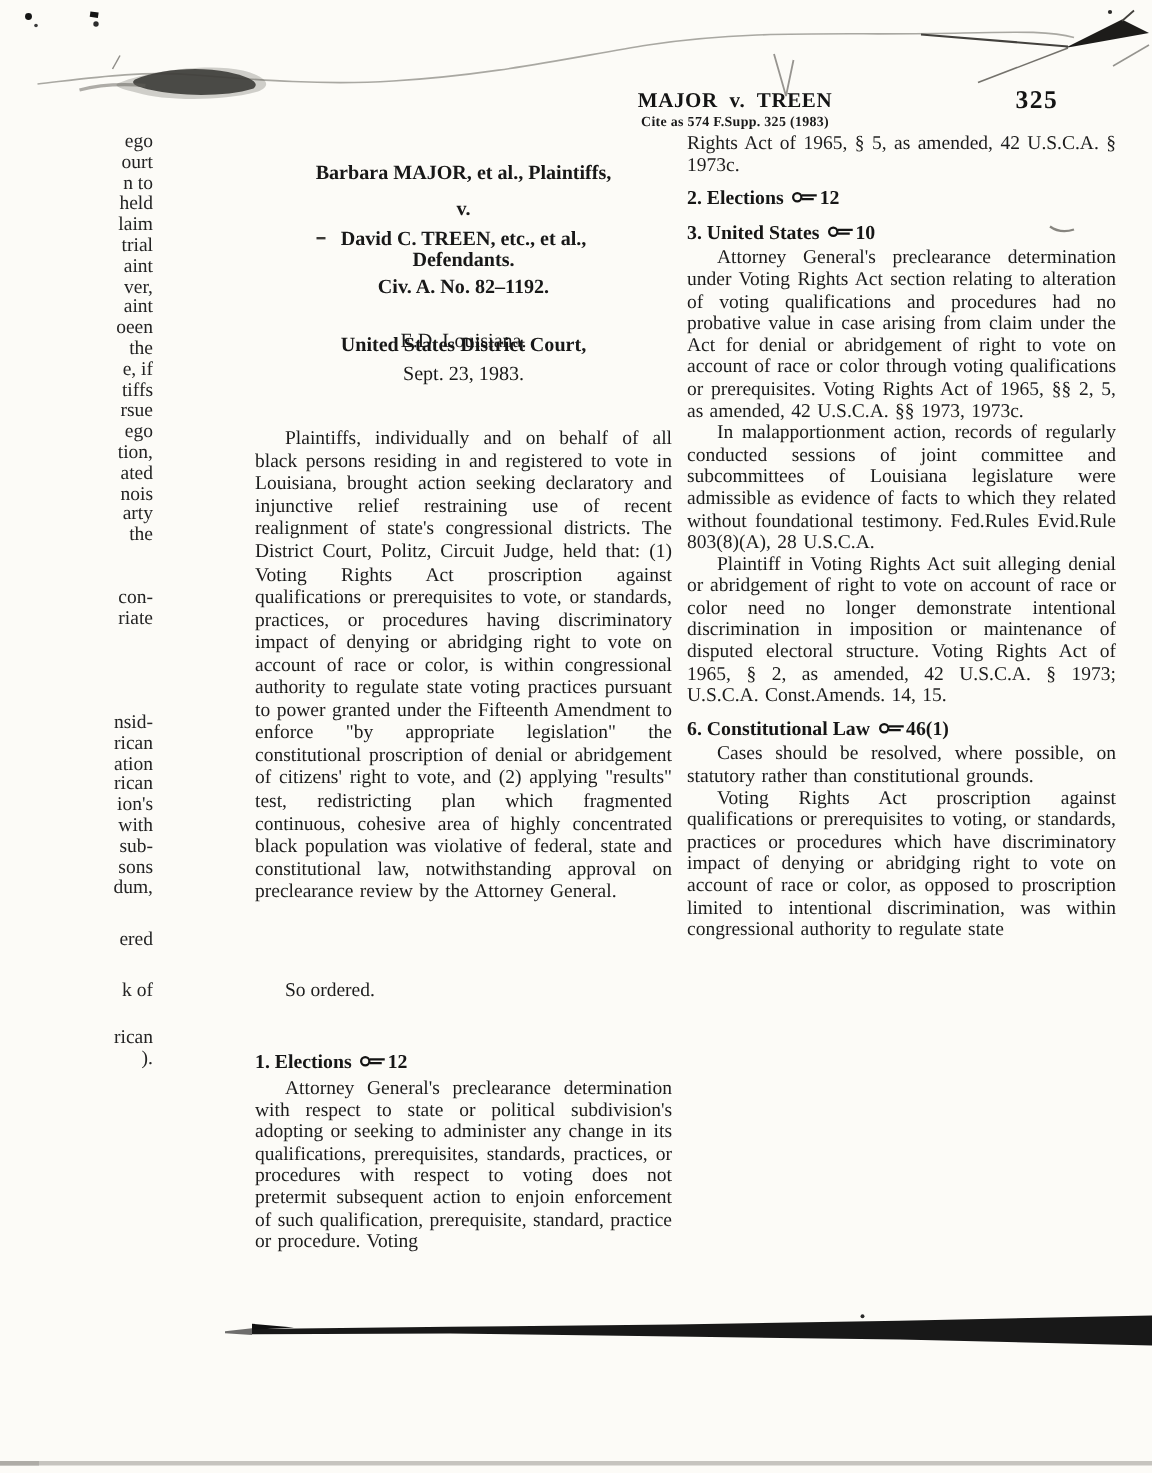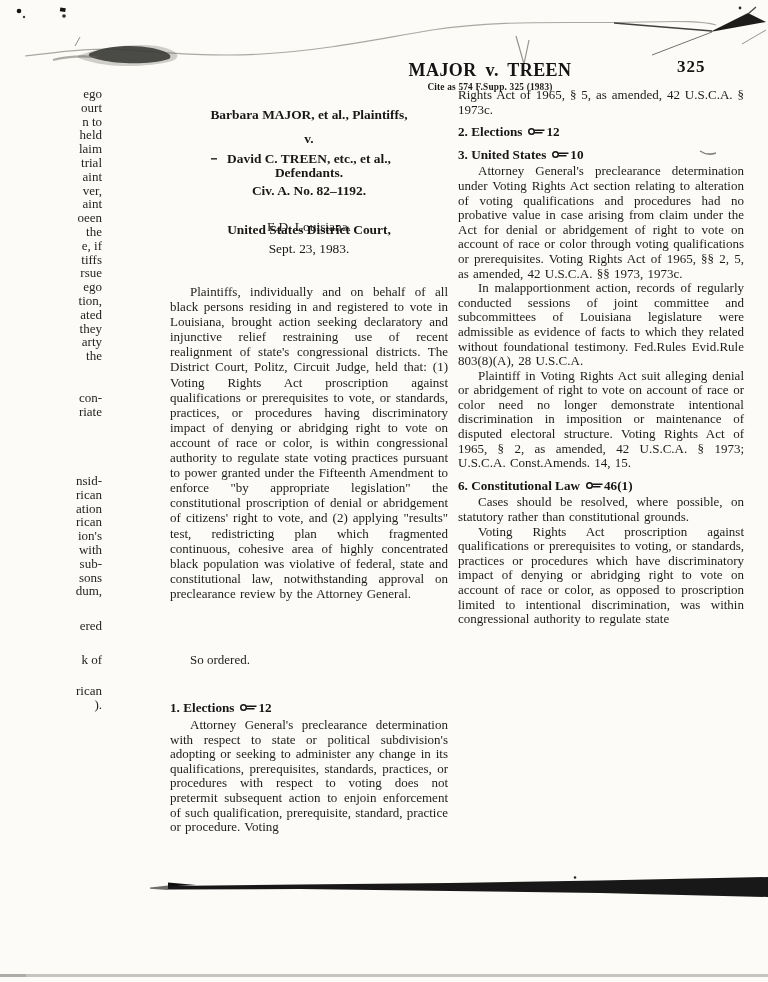--- a/index.html
+++ b/index.html
@@ -8,21 +8,21 @@
     width:768px;height:982px;
     margin:0 auto;
     background:#fcfbf7;
     overflow:hidden;
     font-family:"Liberation Serif", serif;
     color:#1c1c1c;
     -webkit-font-smoothing:antialiased;
   }
   
   .runhead{position:absolute;left:372px;top:60px;width:236px;text-align:center;}
-  .runhead .case-name{font-weight:bold;font-size:18px;letter-spacing:.4px;word-spacing:4px;color:#141414;}
+  .runhead .case-name{font-weight:bold;font-size:14px;letter-spacing:.4px;word-spacing:4px;color:#141414;}
   .runhead .cite{font-weight:bold;font-size:9.3px;letter-spacing:.2px;margin-top:1px;color:#1a1a1a;}
   .pageno{position:absolute;left:677px;top:57px;font-weight:bold;font-size:17px;letter-spacing:1px;color:#141414;}
   
   .frag{position:absolute;left:56px;width:46px;text-align:right;font-size:13px;color:#242424;}
   .frag div{height:13.8px;line-height:13.8px;white-space:nowrap;}
   .frag.g1{top:87px;}
   .frag.g2{top:391px;}
   .frag.g3{top:474px;}
   .frag.g4{top:619px;}
   .frag.g5{top:653px;}
@@ -104,21 +104,21 @@
       <div>ver,</div>
       <div>aint</div>
       <div>oeen</div>
       <div>the</div>
       <div>e, if</div>
       <div>tiffs</div>
       <div>rsue</div>
       <div>ego</div>
       <div>tion,</div>
       <div>ated</div>
-      <div>they</div>
+      <div>nois</div>
       <div>arty</div>
       <div>the</div>
     </div>
   <div class="frag g2">
       <div>con-</div>
       <div>riate</div>
     </div>
   <div class="frag g3">
       <div>nsid-</div>
       <div>rican</div>

